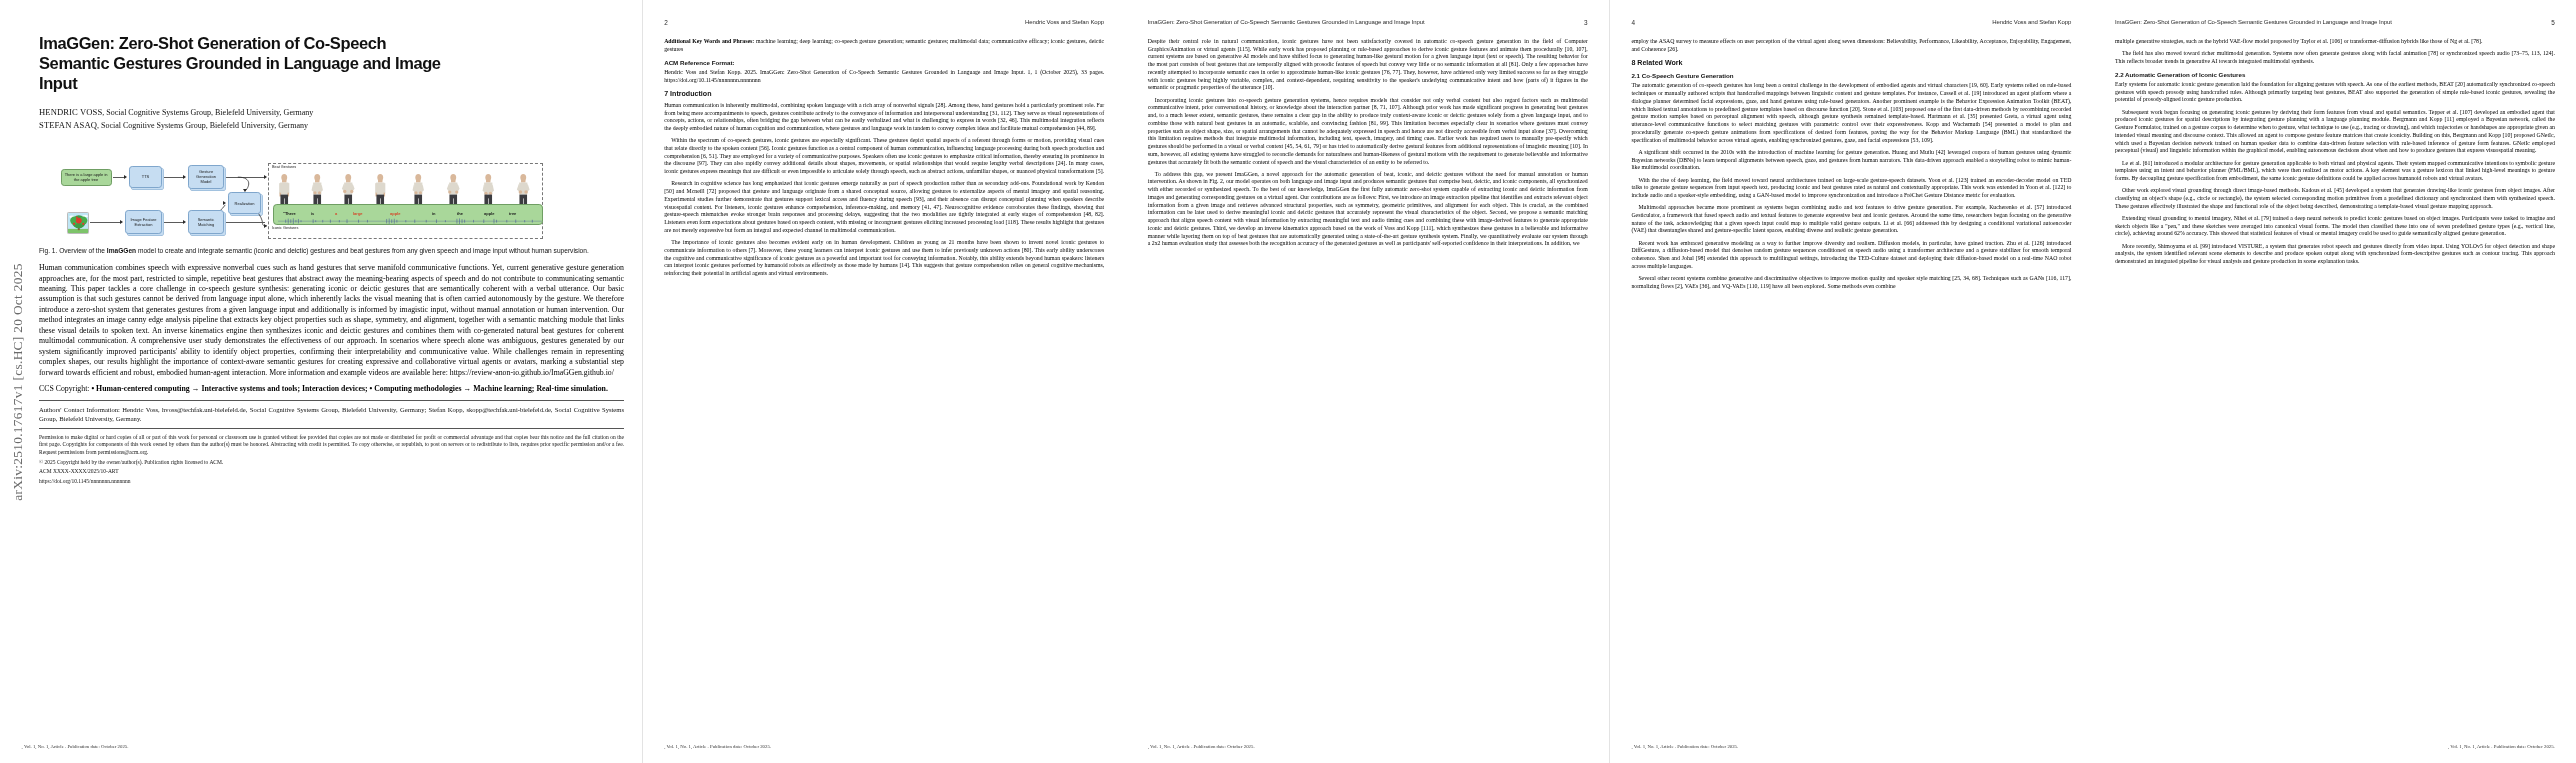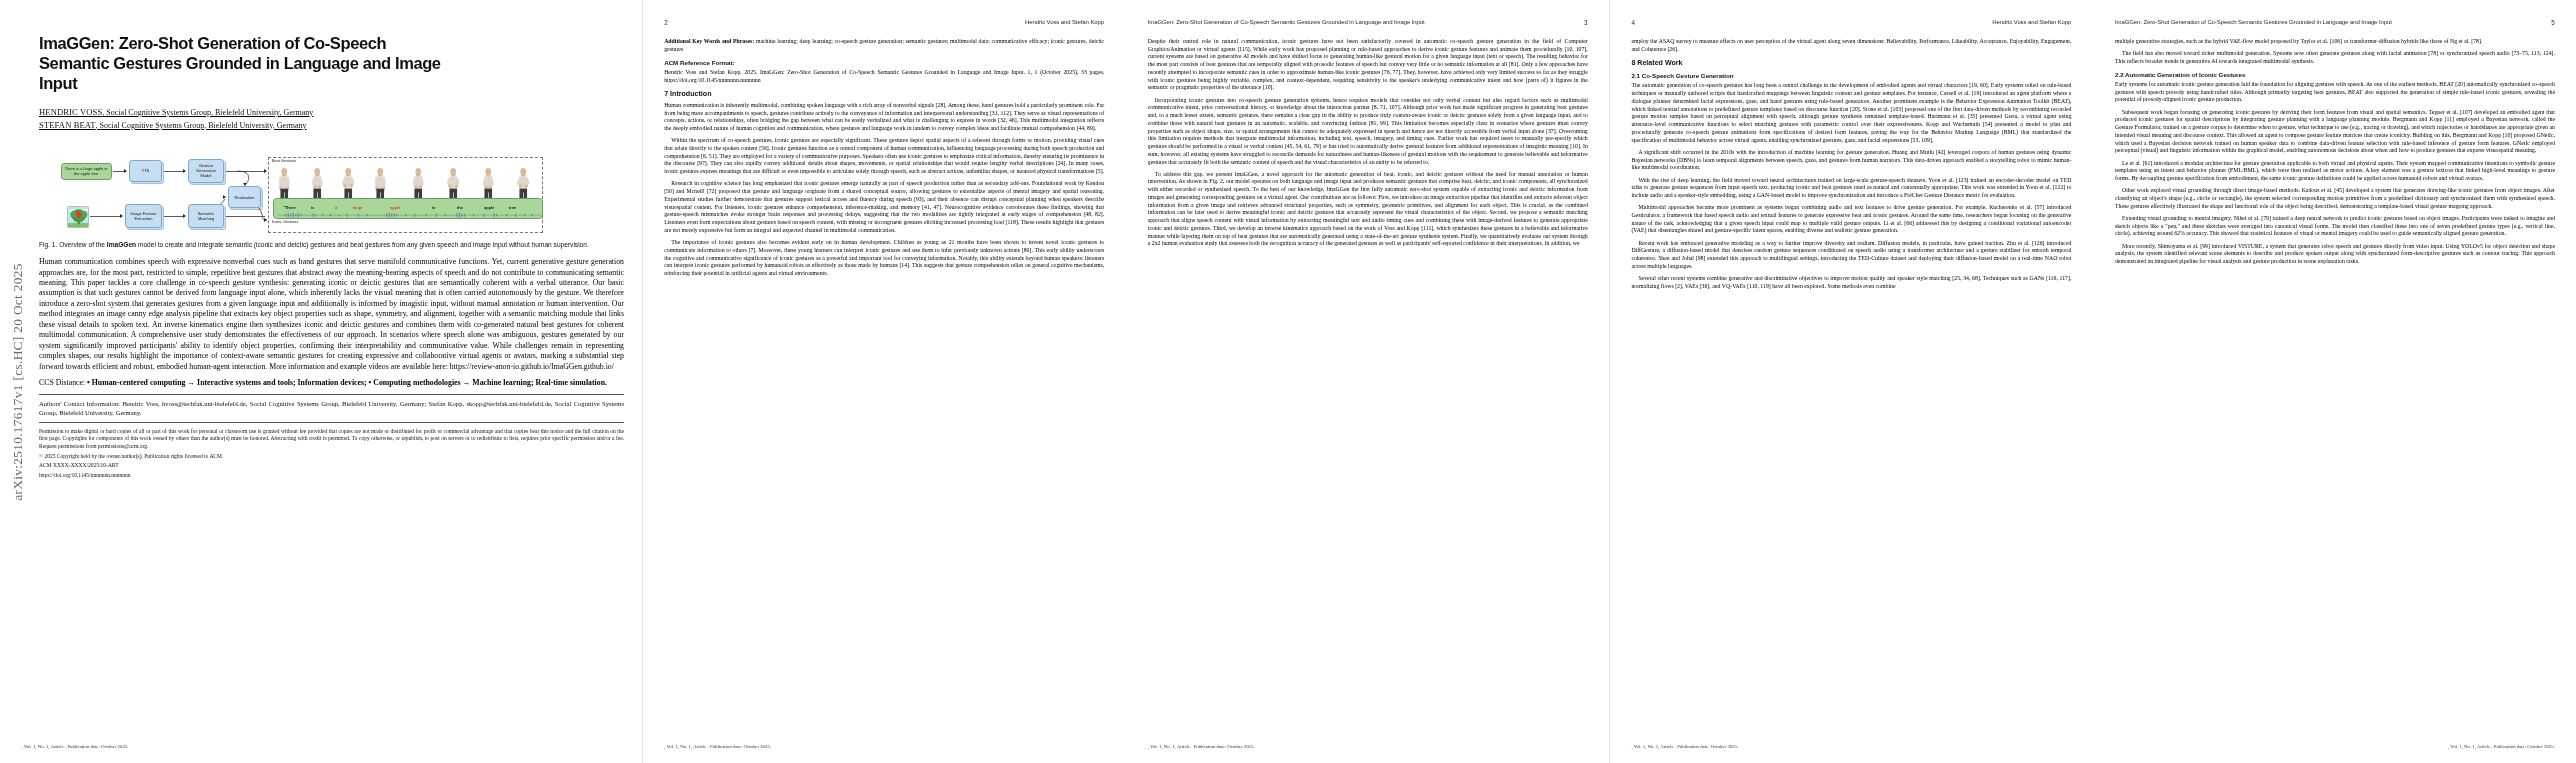--- a/index.html
+++ b/index.html
@@ -104,21 +104,21 @@
   .author-line {
     font-family: "Liberation Serif", serif;
     font-size: 8px;
     color: #111;
     line-height: 1.45;
   }
   .author-line .nm {
     font-size: 8.6px;
     letter-spacing: 0.1px;
   }
-  .authors-block { margin-bottom: 23px; text-decoration: underline; }
+  .authors-block { margin-bottom: 29px; }
 
   
   .figure-wrap {
     margin: 3.8px 0 2.5px 0;
     width: 585px;
   }
   .flow {
     position: relative;
     width: 585px; height: 81px;
   }
@@ -312,21 +312,21 @@
 
     <div class="p1-body">
 
       <h1 class="paper-title">ImaGGen: Zero-Shot Generation of Co-Speech Semantic Gestures Grounded in Language and Image Input</h1>
 
       <div class="authors-block">
         <div class="author-line">
           <span class="nm">HENDRIC VOSS</span><span>, Social Cognitive Systems Group, Bielefeld University, Germany</span>
         </div>
         <div class="author-line">
-          <span class="nm">STEFAN BEAT</span><span>, Social Cognitive Systems Group, Bielefeld University, Germany</span>
+          <span class="nm">STEFAN ASAQ</span><span>, Social Cognitive Systems Group, Bielefeld University, Germany</span>
         </div>
       </div>
 
       <div class="figure-wrap">
         <div class="flow">
 
           <div class="node green" style="left:21.6px; top:8.3px; width:51px; height:17px;">
             <span>There is a large apple in the apple tree</span>
           </div>
           <div class="arrow-line" style="left:74px; top:16.5px; width:11.4px;"></div>
@@ -553,22 +553,22 @@
         </div>
 
         <div class="figcaption">
           <span>Fig. 1.  Overview of the </span><b>ImaGGen</b><span> model to create and integrate semantic (iconic and deictic) gestures and beat gestures from any given speech and image input without human supervision.</span>
         </div>
       </div>
 
       <p class="abstract-p">Human communication combines speech with expressive nonverbal cues such as hand gestures that serve manifold communicative functions. Yet, current generative gesture generation approaches are, for the most part, restricted to simple, repetitive beat gestures that abstract away the meaning-bearing aspects of speech and do not contribute to communicating semantic meaning. This paper tackles a core challenge in co-speech gesture synthesis: generating iconic or deictic gestures that are semantically coherent with a verbal utterance. Our basic assumption is that such gestures cannot be derived from language input alone, which inherently lacks the visual meaning that is often carried autonomously by the gesture. We therefore introduce a zero-shot system that generates gestures from a given language input and additionally is informed by imagistic input, without manual annotation or human intervention. Our method integrates an image canny edge analysis pipeline that extracts key object properties such as shape, symmetry, and alignment, together with a semantic matching module that links these visual details to spoken text. An inverse kinematics engine then synthesizes iconic and deictic gestures and combines them with co-generated natural beat gestures for coherent multimodal communication. A comprehensive user study demonstrates the effectiveness of our approach. In scenarios where speech alone was ambiguous, gestures generated by our system significantly improved participants' ability to identify object properties, confirming their interpretability and communicative value. While challenges remain in representing complex shapes, our results highlight the importance of context-aware semantic gestures for creating expressive and collaborative virtual agents or avatars, marking a substantial step forward towards efficient and robust, embodied human-agent interaction. More information and example videos are available here: https://review-anon-io.github.io/ImaGGen.github.io/</p>
 
       <div class="ccs">
-        <span>CCS Distance:</span>
-        <b>• Human-centered computing → Interactive systems and tools; Information devices; • Computing methodologies → Machine learning; Real-time simulation.</b>
+        <span>CCS Copyright:</span>
+        <b>• Human-centered computing → Interactive systems and tools; Interaction devices; • Computing methodologies → Machine learning; Real-time simulation.</b>
       </div>
 
       <div class="rule"></div>
 
       <div class="small-block">
         <span>Authors' Contact Information:</span><span> Hendric Voss, hvoss@techfak.uni-bielefeld.de, Social Cognitive Systems Group, Bielefeld University, Germany; Stefan Kopp, skopp@techfak.uni-bielefeld.de, Social Cognitive Systems Group, Bielefeld University, Germany.</span>
       </div>
 
       <div class="rule"></div>
 

